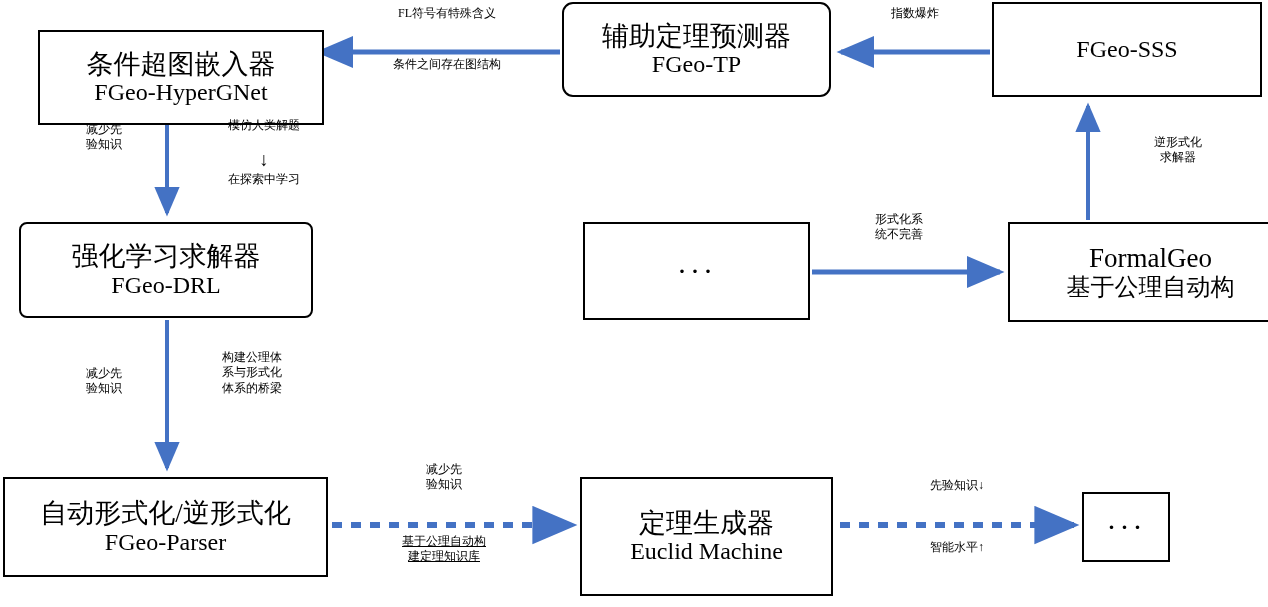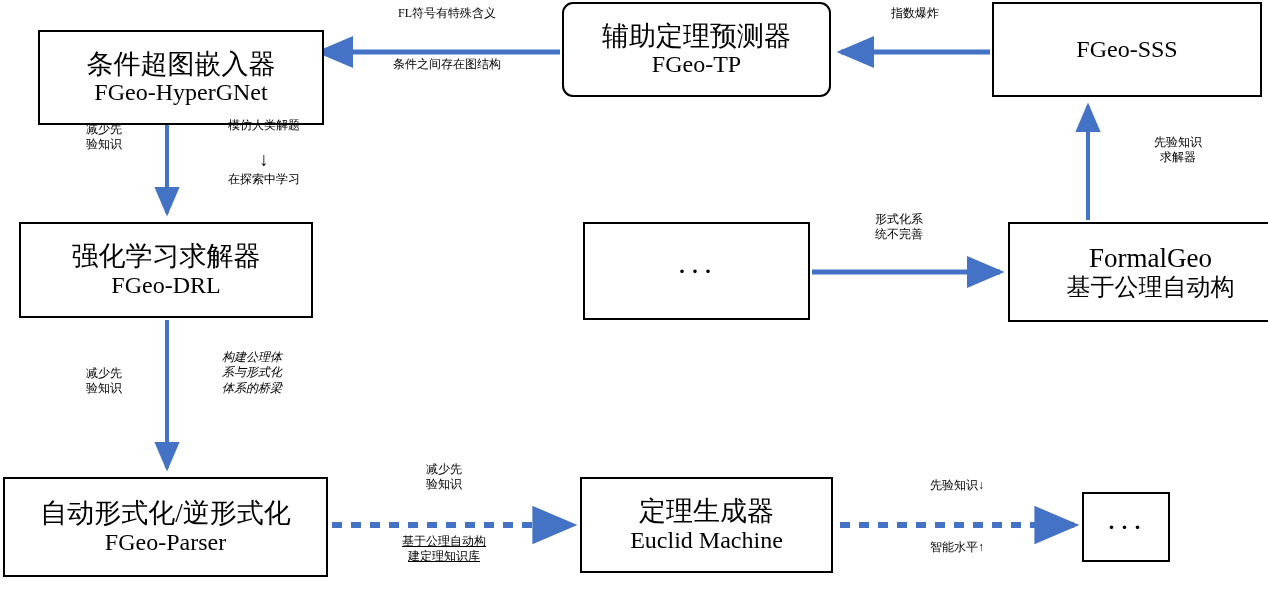--- a/index.html
+++ b/index.html
@@ -36,39 +36,39 @@
     text-align:center;
     white-space:pre;
     z-index:4;
     background:transparent;
   }
 
   
   #n-hypergnet{left:38px;  top:2px;   width:286px; height:95px;margin-top:28px;}
   #n-tp       {left:562px; top:2px;   width:269px; height:95px;border-radius:11px;}
   #n-sss      {left:992px; top:2px;   width:270px; height:95px;}
-  #n-drl      {left:19px;  top:222px; width:294px; height:96px;}
+  #n-drl      {left:19px;  top:222px; width:294px; height:96px;border-radius:8px;}
   #n-dots1    {left:583px; top:222px; width:227px; height:98px;}
   #n-formalgeo{left:1008px;top:222px; width:285px; height:100px;}
   #n-parser   {left:3px;   top:477px; width:325px; height:100px;}
-  #n-euclid   {left:580px; top:477px; width:253px; height:96px;}
+  #n-euclid   {left:580px; top:477px; width:253px; height:119px;}
   #n-dots2    {left:1082px;top:492px; width:88px;  height:70px;}
 
   
   #l-fl      {left:338px; top:6px;   width:218px;}
   #l-cond    {left:338px; top:57px;  width:218px;}
   #l-exp     {left:845px; top:6px;   width:140px;}
   #l-reduce1 {left:58px;  top:122px; width:92px;}
   #l-mimic   {left:176px; top:118px; width:176px;}
   #l-arrowdn {left:176px; top:148px; width:176px;font-size:19px;}
   #l-explore {left:176px; top:172px; width:176px;}
   #l-build   {left:1122px;top:135px; width:112px;}
   #l-formsys {left:843px; top:212px; width:112px;}
   #l-reduce2 {left:58px;  top:366px; width:92px;}
-  #l-bridge  {left:176px; top:350px; width:152px;font-style:italic;}
+  #l-bridge  {left:176px; top:350px; width:152px;}
   #l-reduce3 {left:398px; top:462px; width:92px;}
   #l-axiom   {left:356px; top:534px; width:176px;text-decoration:underline;}
   #l-prior   {left:884px; top:478px; width:146px;}
   #l-intel   {left:884px; top:540px; width:146px;}
 </style>
 </head>
 <body>
 
 <div id="diagram">
 
@@ -155,21 +155,21 @@
   </div>
 
   <div class="lbl" id="l-fl">FL符号有特殊含义</div>
   <div class="lbl" id="l-cond">条件之间存在图结构</div>
   <div class="lbl" id="l-exp">指数爆炸</div>
   <div class="lbl" id="l-reduce1">减少先
 验知识</div>
   <div class="lbl" id="l-mimic">模仿人类解题</div>
   <div class="lbl" id="l-arrowdn">↓</div>
   <div class="lbl" id="l-explore">在探索中学习</div>
-  <div class="lbl" id="l-build">先验知识
+  <div class="lbl" id="l-build">逆形式化
 求解器</div>
   <div class="lbl" id="l-formsys">形式化系
 统不完善</div>
   <div class="lbl" id="l-reduce2">减少先
 验知识</div>
   <div class="lbl" id="l-bridge">构建公理体
 系与形式化
 体系的桥梁</div>
   <div class="lbl" id="l-reduce3">减少先
 验知识</div>

